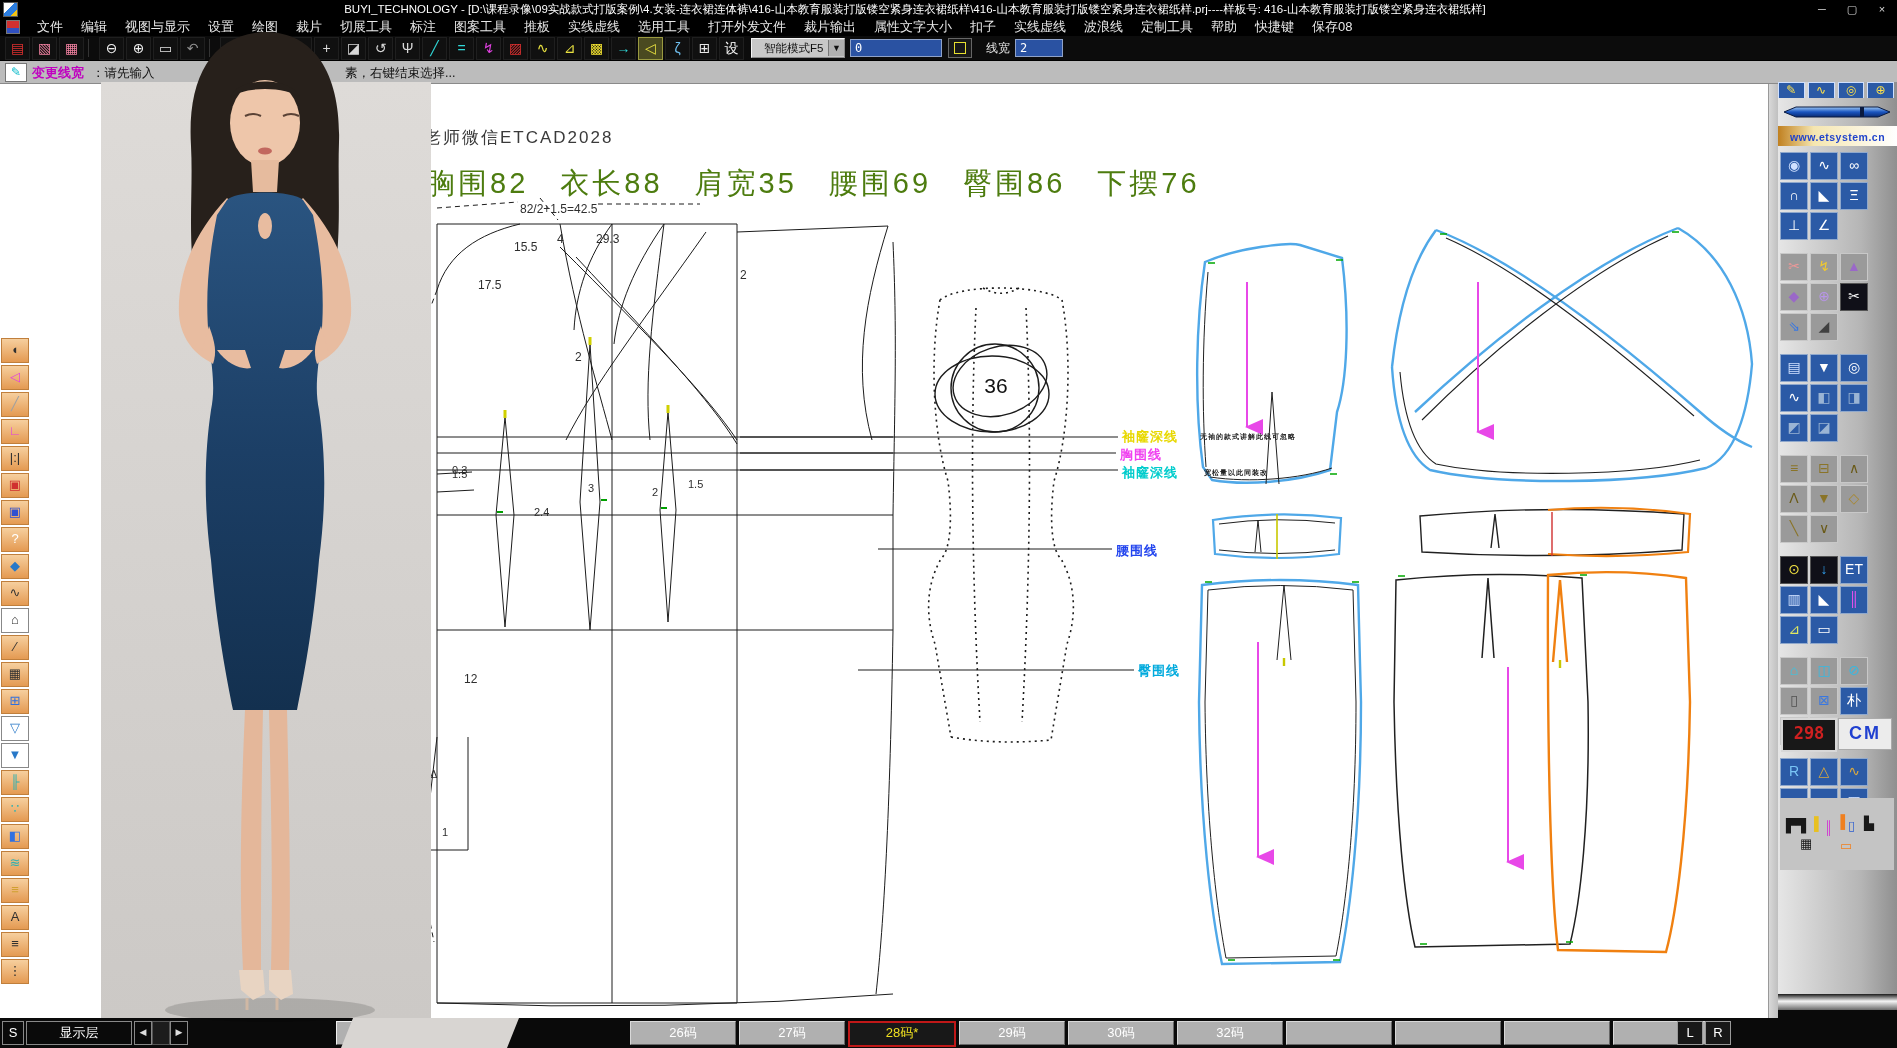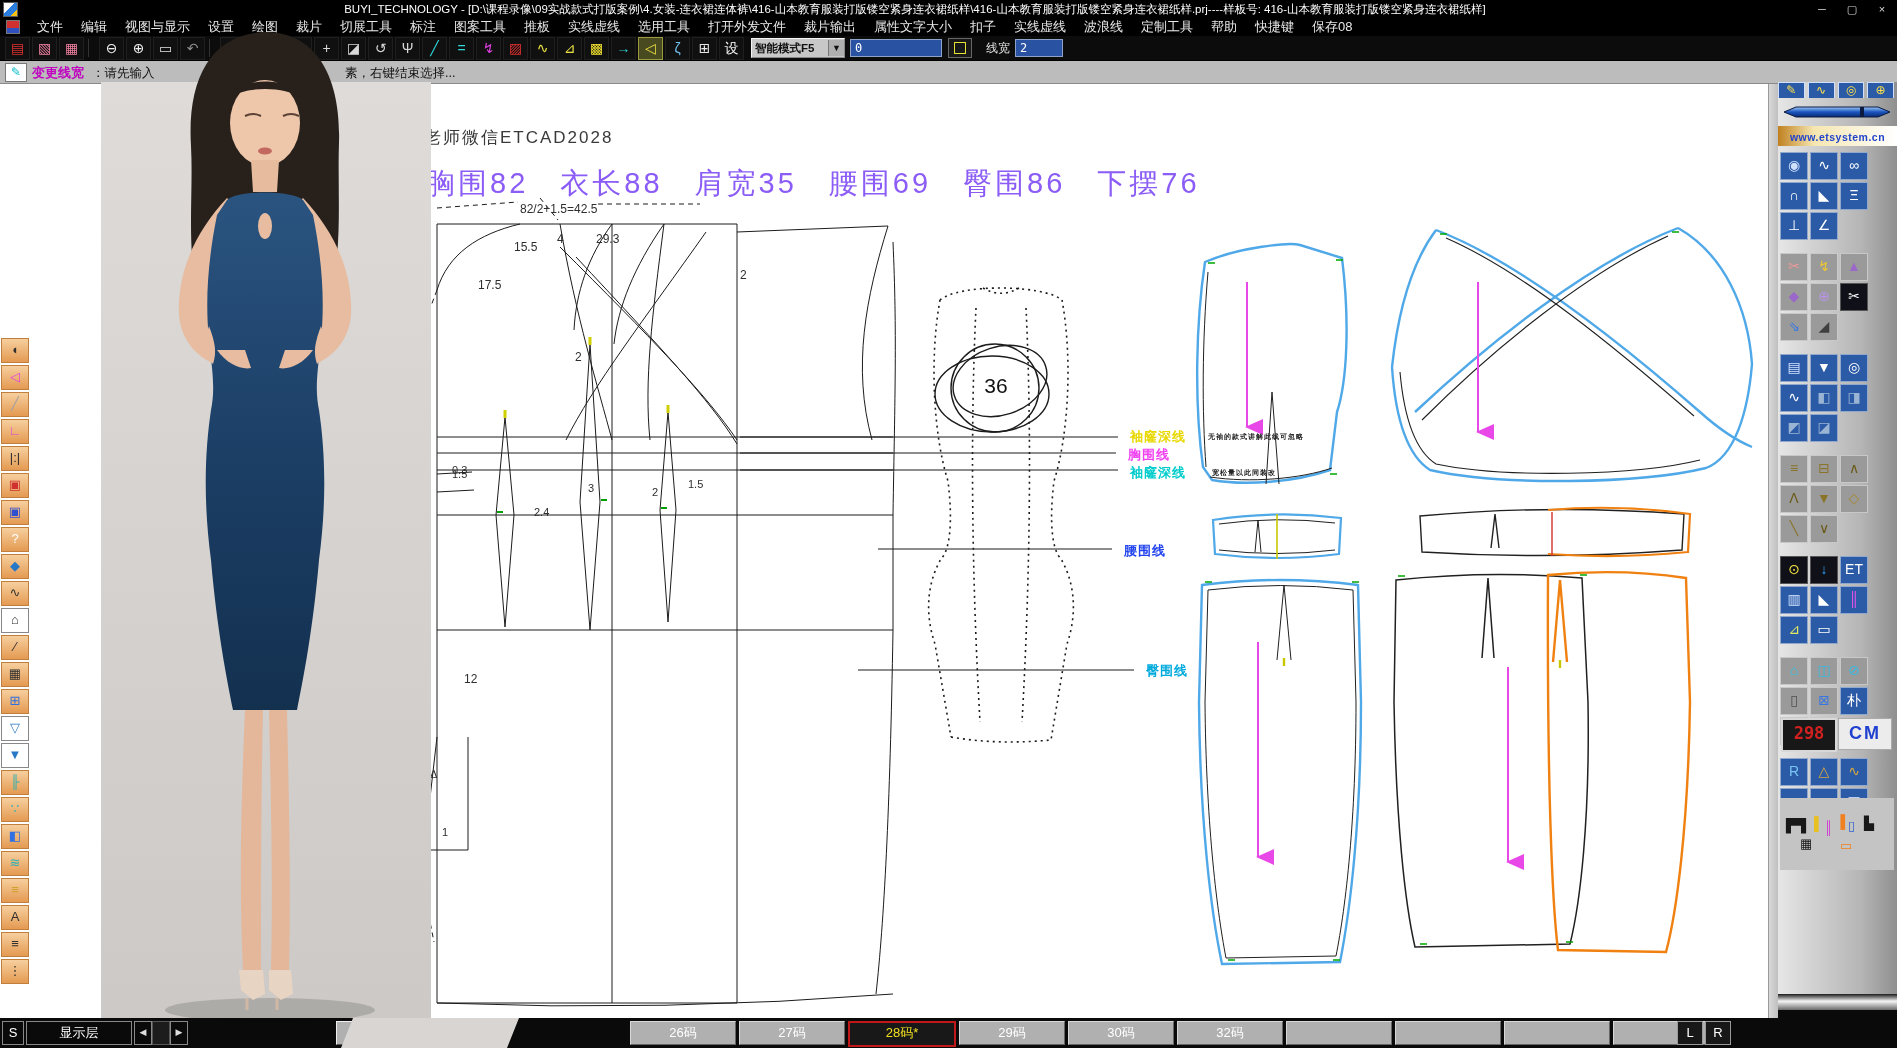--- a/index.html
+++ b/index.html
@@ -14,38 +14,38 @@
   
   #menubar{left:0;top:18px;width:1897px;height:18px;background:#000;color:#e8e8e8;display:flex;align-items:center;z-index:10;}
   #menu-doc-icon{width:12px;height:12px;margin:0 8px 0 6px;background:linear-gradient(180deg,#d03030 0 55%,#3050c0 55%);border:1px solid #777;}
   .menu-item{font-size:13px;padding:0 9px;white-space:nowrap;}
   
   #toolbar{left:0;top:36px;width:1897px;height:24px;background:#0c0c0c;border-bottom:1px solid #2c2c2c;display:flex;align-items:center;z-index:10;}
   .tb-icon{width:23px;height:21px;margin:0 1px;text-align:center;line-height:21px;font-size:14px;border:1px solid #1f1f1f;background:#101010;}
   .tb-icon.sel{background:#4a4a20;border:1px solid #9a9a40;}
   .tb-icon.sep{width:6px;background:transparent;border:none;border-left:1px solid #333;margin:0 3px;height:18px;}
   #mode-select{width:92px;height:18px;background:#c8c8c8;border:1px solid #888;border-top-color:#f5f5f5;border-left-color:#f5f5f5;color:#111;font-size:11.5px;display:flex;align-items:center;margin-left:6px;}
-  #mode-select .txt{flex:1;padding-left:3px;white-space:nowrap;overflow:hidden;font-weight:bold;}
+  #mode-select .txt{flex:1;padding-left:12px;white-space:nowrap;overflow:hidden;}
   #mode-select .dd{width:15px;height:16px;background:#b0b0b0;border-left:1px solid #777;text-align:center;font-size:9px;line-height:16px;}
   .tb-input{height:16px;background:#2a52a2;color:#fff;border:1px solid #8fa2c8;font-size:12px;padding:0 0 0 4px;margin-left:5px;font-family:"DejaVu Sans Mono",monospace;}
   #swatch-btn{width:22px;height:18px;background:#181818;border:1px solid #666;margin-left:6px;position:relative;}
   #swatch-btn:after{content:"";position:absolute;left:5px;top:3px;width:10px;height:10px;border:1px solid #e8e030;}
   #lw-label{color:#e8e8e8;font-size:12px;margin-left:14px;}
   
   #promptbar{left:0;top:60px;width:1897px;height:22px;background:#bcbcbc;border-top:1px solid #000;border-bottom:1px solid #8a8a8a;z-index:10;}
   #prompt-icon{left:5px;top:2px;width:20px;height:17px;background:#fff;border:1px solid #777;text-align:center;line-height:16px;font-size:12px;color:#00b8c8;}
   #prompt-label{left:32px;top:3px;font-size:13px;font-weight:bold;color:#c000c0;}
   #prompt-before{left:92px;top:4px;font-size:12.5px;color:#111;}
   #prompt-after{left:345px;top:4px;font-size:12.5px;color:#111;}
   
   #canvas{left:0;top:82px;width:1778px;height:936px;background:#fff;z-index:1;overflow:hidden;}
   #watermark{left:386px;top:44px;font-size:17px;color:#3a3a3a;letter-spacing:2px;}
-  #measure-line{left:426px;top:82px;font-size:29px;color:#8b5cf6;letter-spacing:3px;white-space:nowrap;}
+  #measure-line{left:426px;top:82px;font-size:29px;color:#4d7c0f;letter-spacing:3px;white-space:nowrap;}
   .dim{position:absolute;color:#2e2e2e;white-space:nowrap;}
-  .glabel{position:absolute;font-weight:bold;white-space:nowrap;letter-spacing:1px;margin-left:8px;}
+  .glabel{position:absolute;font-weight:bold;white-space:nowrap;letter-spacing:1px;}
   #head-size{left:978px;top:292px;width:36px;text-align:center;font-size:21px;color:#111;}
   #canvas-scroll{left:1768px;top:0;width:10px;height:936px;background:linear-gradient(90deg,#d8d8d8,#bdbdbd);border-left:1px solid #999;}
   
   #left-tools{left:1px;top:338px;width:28px;z-index:5;}
   .lt-icon{width:26px;height:23px;margin-bottom:2px;background:linear-gradient(180deg,#f6cf9e,#e49a52);border:1px solid #c07f3c;text-align:center;line-height:22px;font-size:13px;}
   .lt-icon.sel{background:#fff;border:1px solid #888;}
   
   #right-panel{left:1778px;top:82px;width:119px;height:936px;background:linear-gradient(90deg,#e6e6e6,#b5b5b5 70%,#8f8f8f);z-index:10;}
   #rp-top{left:0;top:0;width:119px;height:16px;display:flex;overflow:hidden;}
   .rp-top-icon{width:26px;height:24px;margin-right:3px;background:#2b5aa6;border:1px solid #cfe0ff;color:#ffe24a;font-size:12px;text-align:center;}

